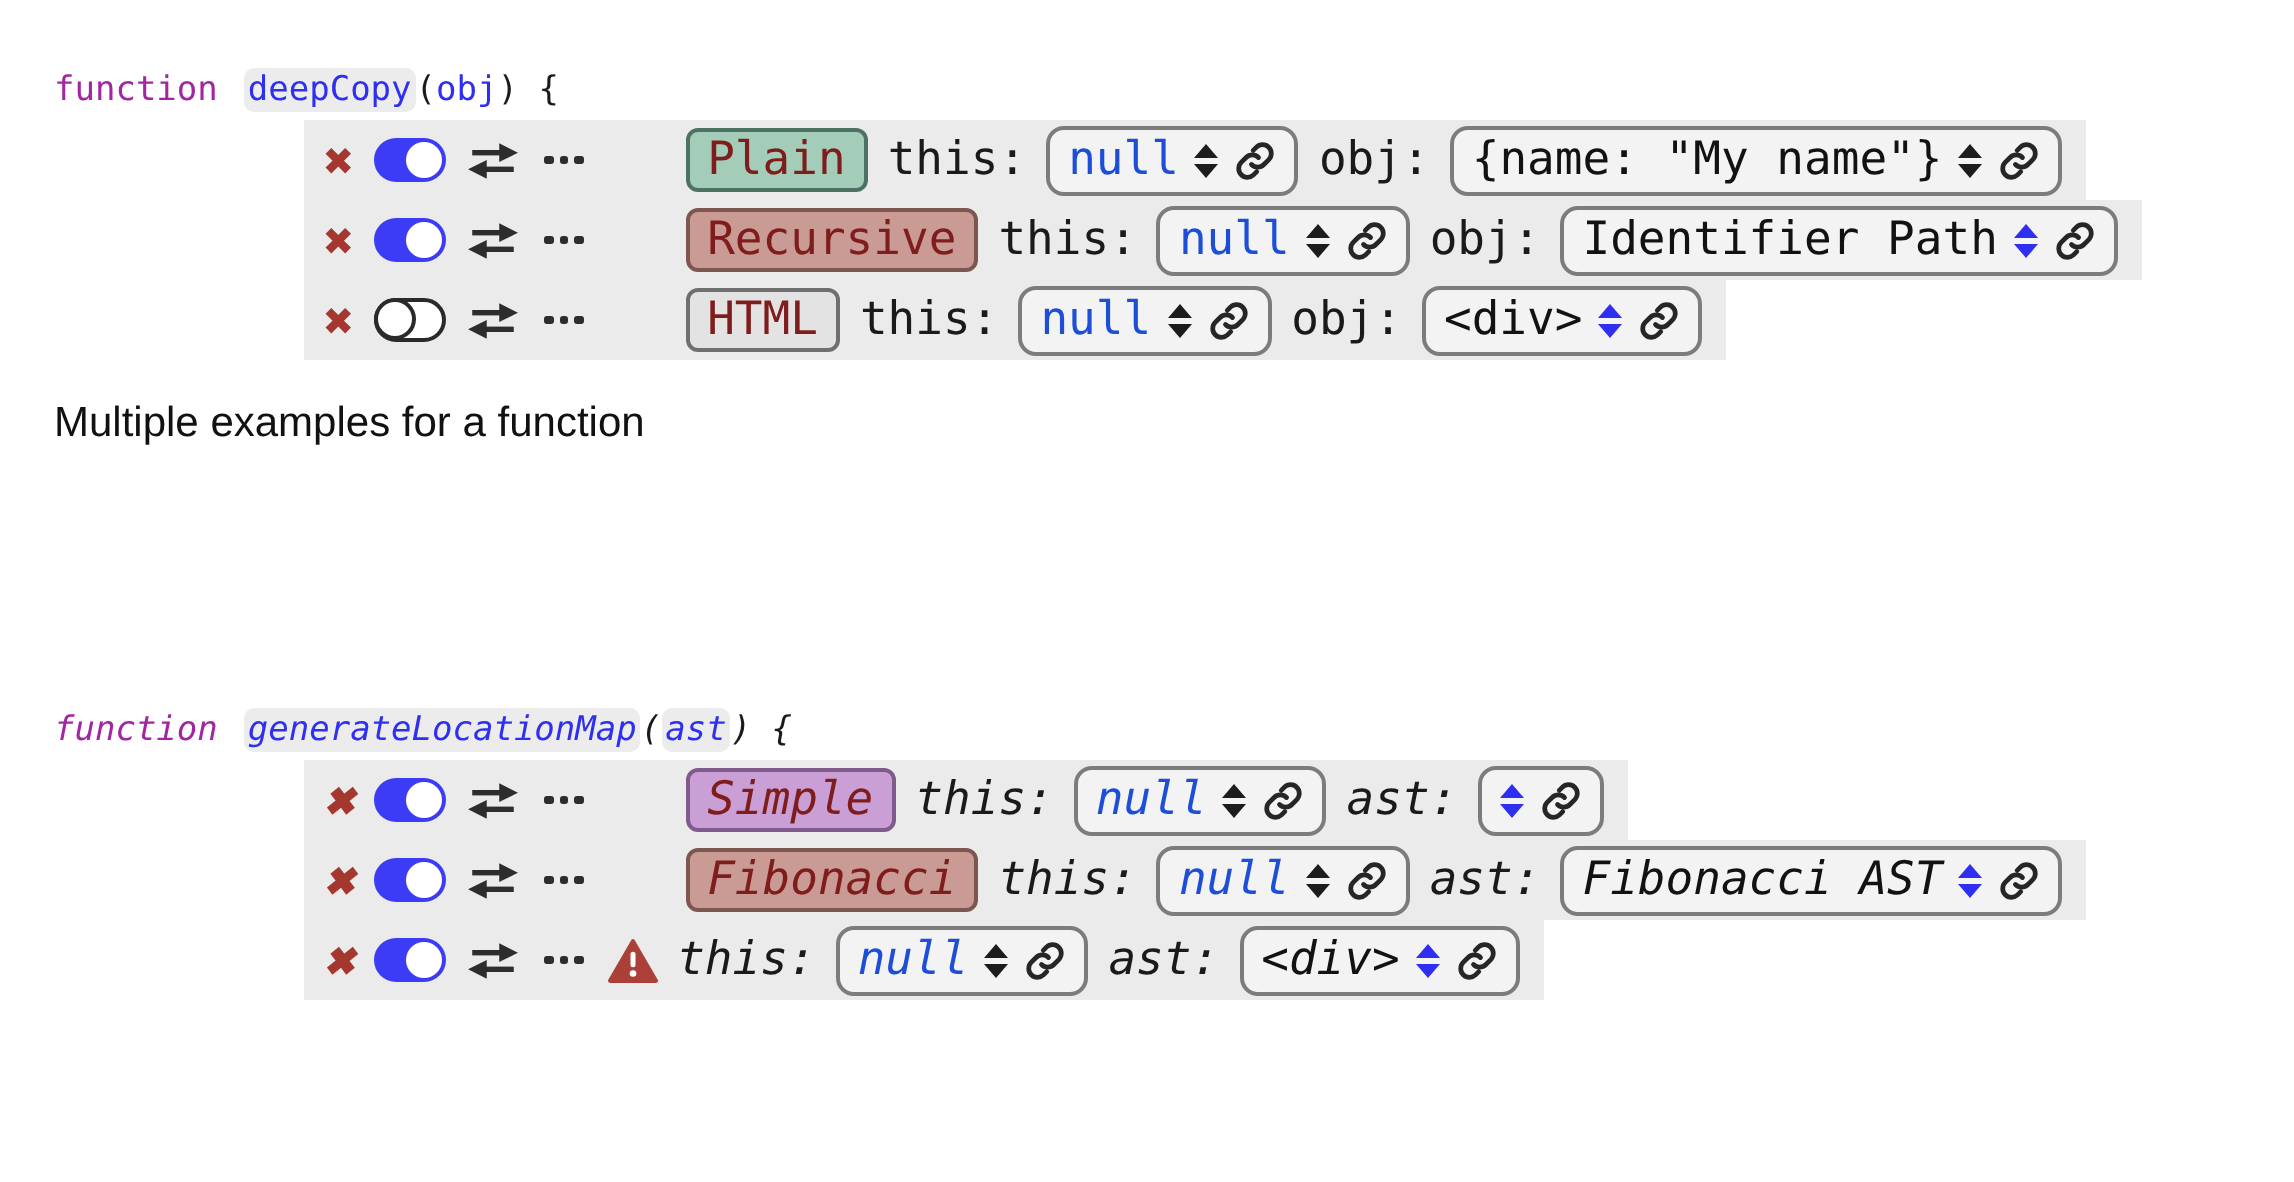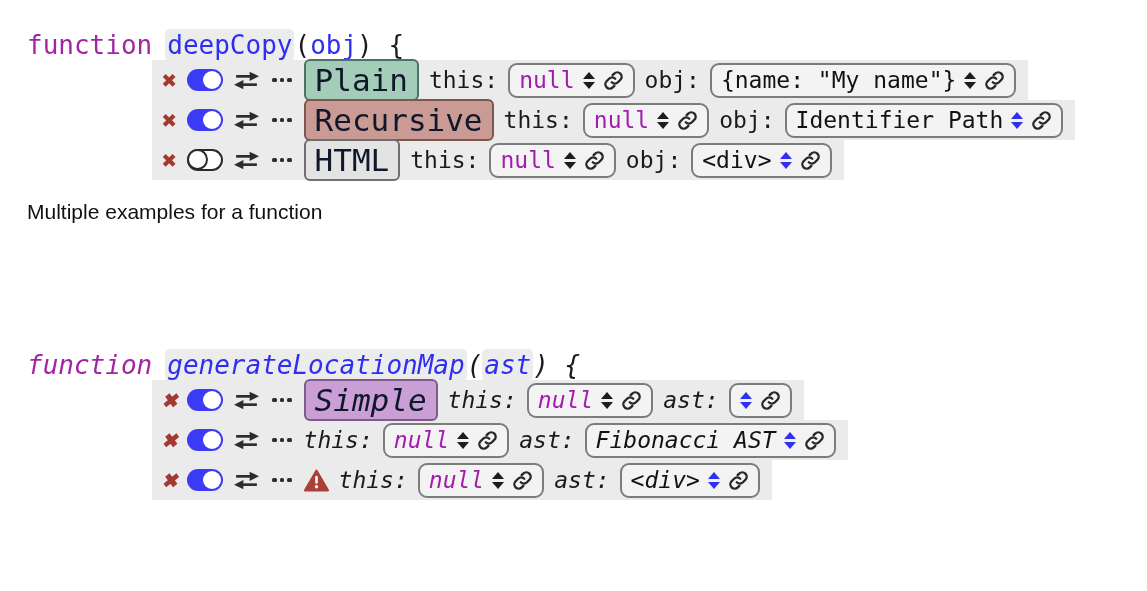--- a/index.html
+++ b/index.html
@@ -3,21 +3,21 @@
 <meta charset="utf-8">
 <style>
   * { margin:0; padding:0; box-sizing:border-box; }
   html,body { background:#ffffff; }
   body {
     width:1147px; height:591px; overflow:hidden;
     padding:30px 0 0 27px;
     font-family:"DejaVu Sans Mono","Liberation Mono",monospace;
     color:#1a1a1a;
   }
-  .code-line { font-size:26px; line-height:30px; white-space:nowrap; }
+  .code-line { font-size:17px; line-height:30px; white-space:nowrap; }
   .kw { color:#a226a4; margin-right:13px; }
   .fn-name { color:#2f2ff2; background:#ececec; border-radius:5px; padding:1px 2px; }
   .param { color:#2f2ff2; }
   .param.hl { background:#ececec; border-radius:5px; padding:1px 2px; }
   .punct { color:#1a1a1a; }
 
   .rows { margin-left:125px; }
   .row {
     display:flex; align-items:center; width:fit-content;
     height:40px; gap:10px; padding:0 12px 0 10px;
@@ -41,37 +41,37 @@
     position:absolute; left:-2px; top:-2px; width:21px; height:21px;
     border-radius:50%; background:#ffffff; border:2.5px solid #2a2a2a;
   }
   .icon-svg { display:block; }
   .swap, .link, .warn { display:flex; align-items:center; cursor:pointer; }
   .more { display:flex; align-items:center; gap:3px; cursor:pointer; padding:0 2px; }
   .more i { width:4.5px; height:4.5px; background:#2c2c2c; border-radius:1.5px; display:block; }
 
   .badge {
     border:2px solid #555; border-radius:6px; padding:1px 9px;
-    font-size:31px; color:#0f172a; white-space:nowrap; cursor:pointer;
+    font-size:23px; color:#7f1d1d; white-space:nowrap; cursor:pointer;margin-left:39px;
   }
   .badge-plain     { background:#a4cdb9; border-color:#4d7263; }
   .badge-recursive { background:#ca9b94; border-color:#7d564f;text-align:right; }
   .badge-html      { background:#e3e3e3; border-color:#6f6f6f; }
   .badge-simple    { background:#ca9fd5; border-color:#7e5b8a; }
   .badge-fib       { background:#ca9b94; border-color:#7d564f; }
   .badge-notast    { background:#cfb187; border-color:#7c6540; }
 
   .flabel { font-size:23px; white-space:nowrap; }
   .fieldbox {
     display:inline-flex; align-items:center; gap:8px;
     border:2px solid #7c7c7c; border-radius:9px; background:#f3f3f3;
     padding:2px 9px; height:35px; cursor:text; white-space:nowrap;
   }
   .fval { font-size:23px; color:#121212; }
-  .fval.muted { color:#a21caf; }
+  .fval.muted { color:#1d4ed8; }
   .stepper { display:flex; flex-direction:column; gap:3px; cursor:pointer; }
   .stepper i { display:block; width:0; height:0; border-left:6px solid transparent; border-right:6px solid transparent; }
   .stepper .up { border-bottom:7px solid #1c1c1c; }
   .stepper .dn { border-top:7px solid #1c1c1c; }
   .stepper.blue .up { border-bottom-color:#2f2ff2; }
   .stepper.blue .dn { border-top-color:#2f2ff2; }
 
   .caption {
     width:1100px; text-align:left; margin-top:20px;
     font-family:"Liberation Sans","DejaVu Sans",sans-serif;
@@ -303,20 +303,21 @@
       <span class="swap">
           <svg class="icon-svg" width="27" height="21">
             <use href="#i-swap"></use>
           </svg>
         </span>
       <span class="more">
           <i></i>
           <i></i>
           <i></i>
         </span>
+      <span class="badge badge-fib">Fibonacci</span>
       <span class="flabel">this:</span>
       <span class="fieldbox">
         <span class="fval muted">null</span>
         <span class="stepper">
             <i class="up"></i>
             <i class="dn"></i>
           </span>
         <span class="link">
             <svg class="icon-svg" width="21" height="21">
               <use href="#i-link"></use>

